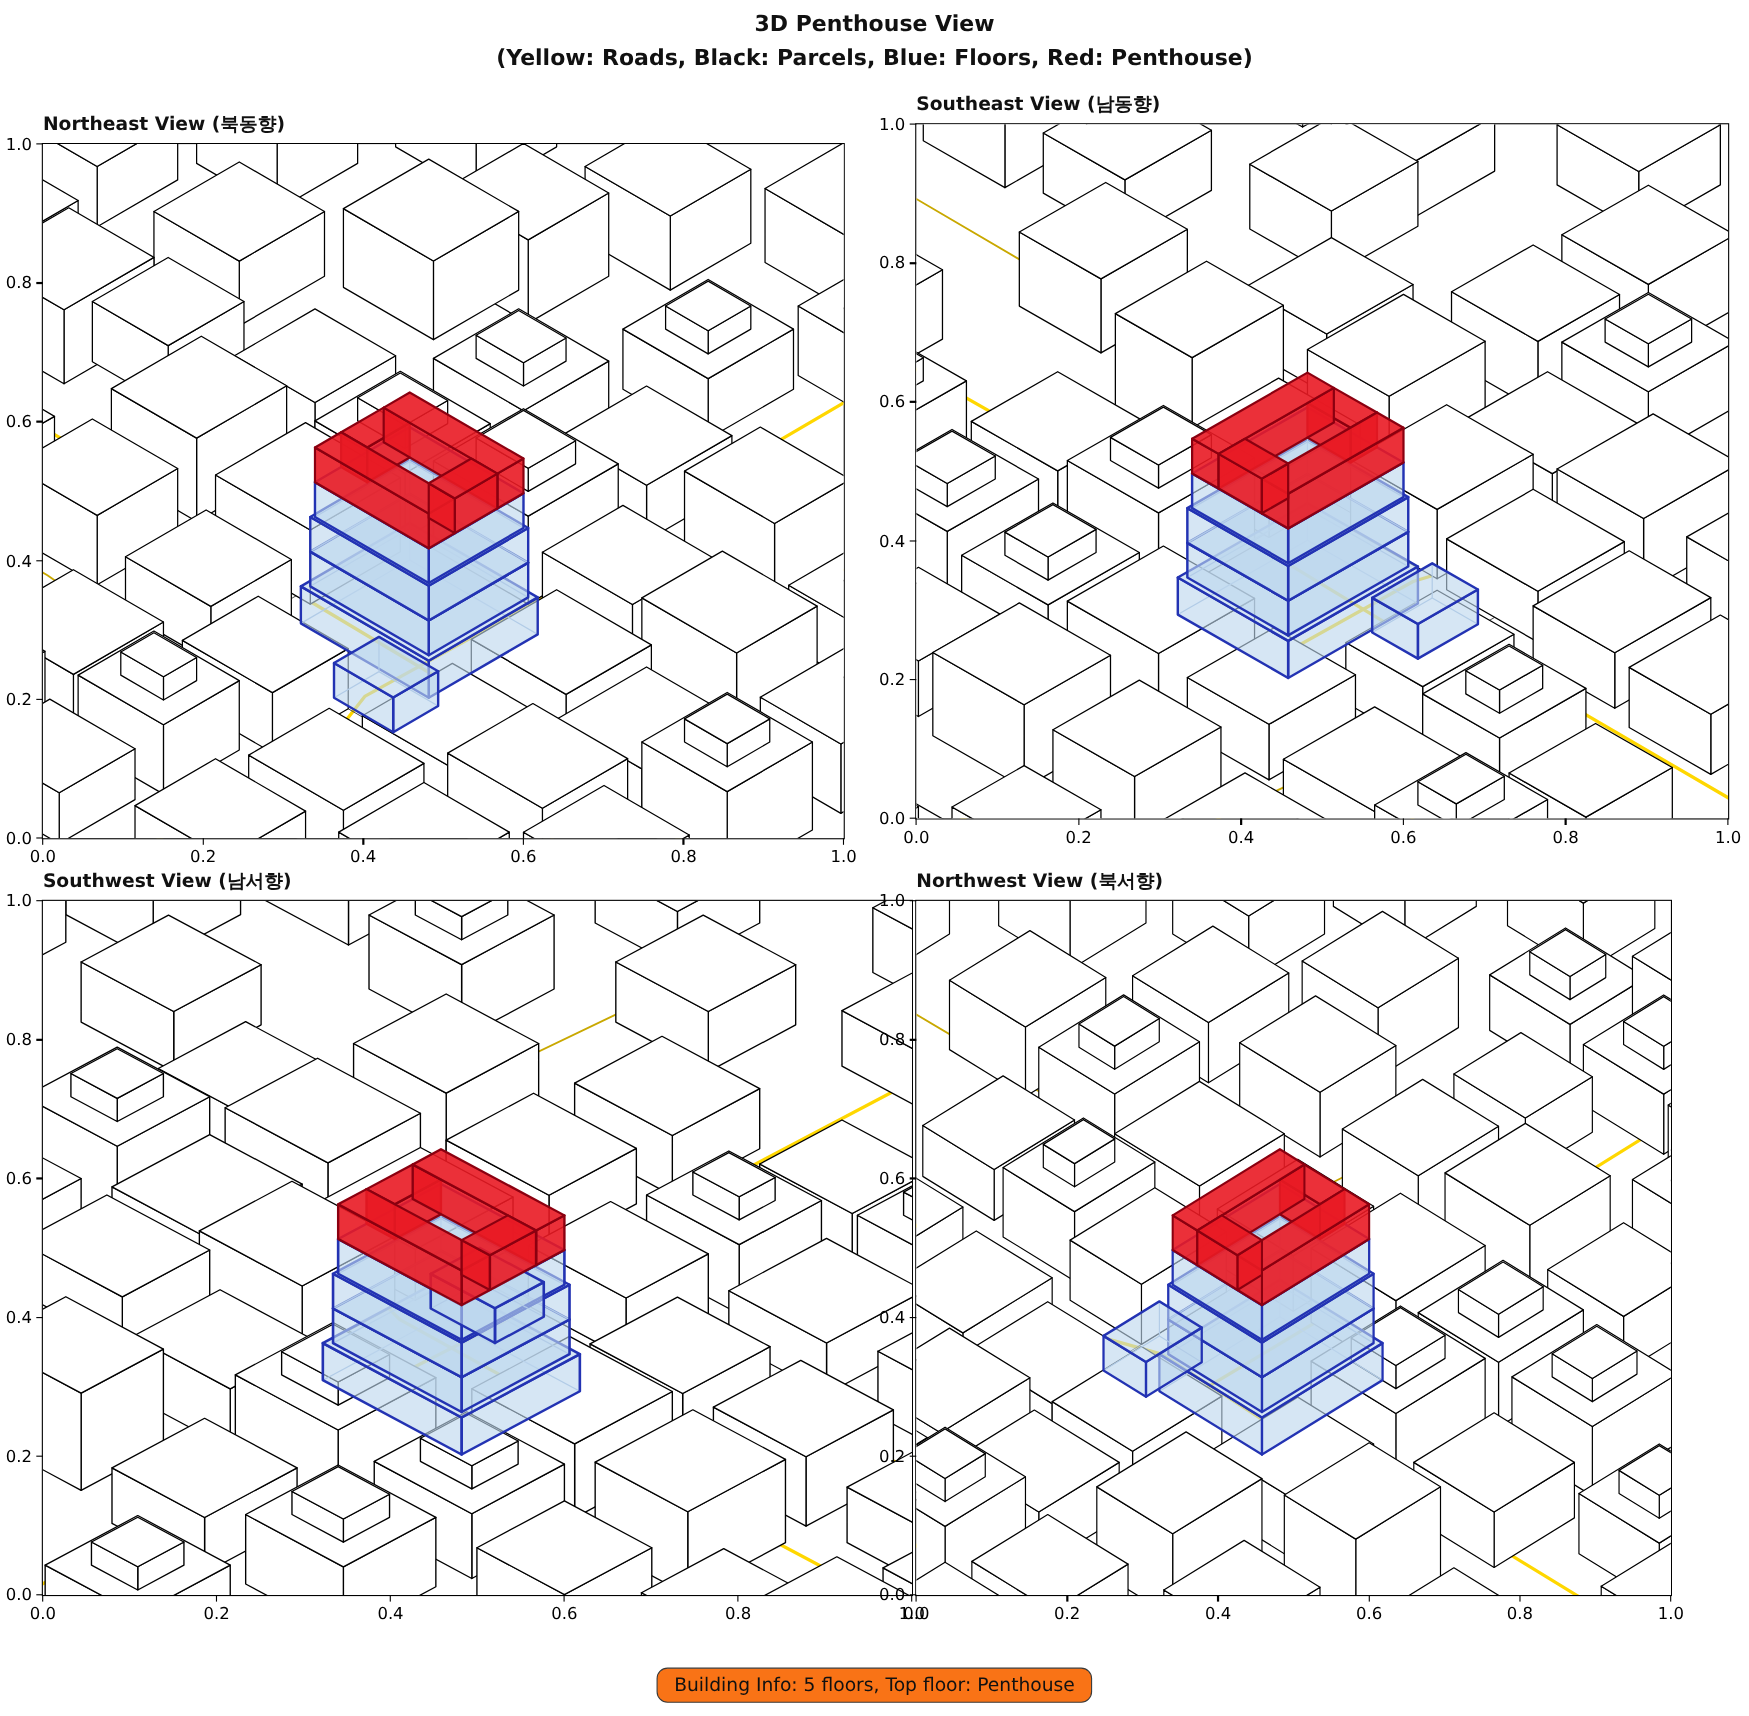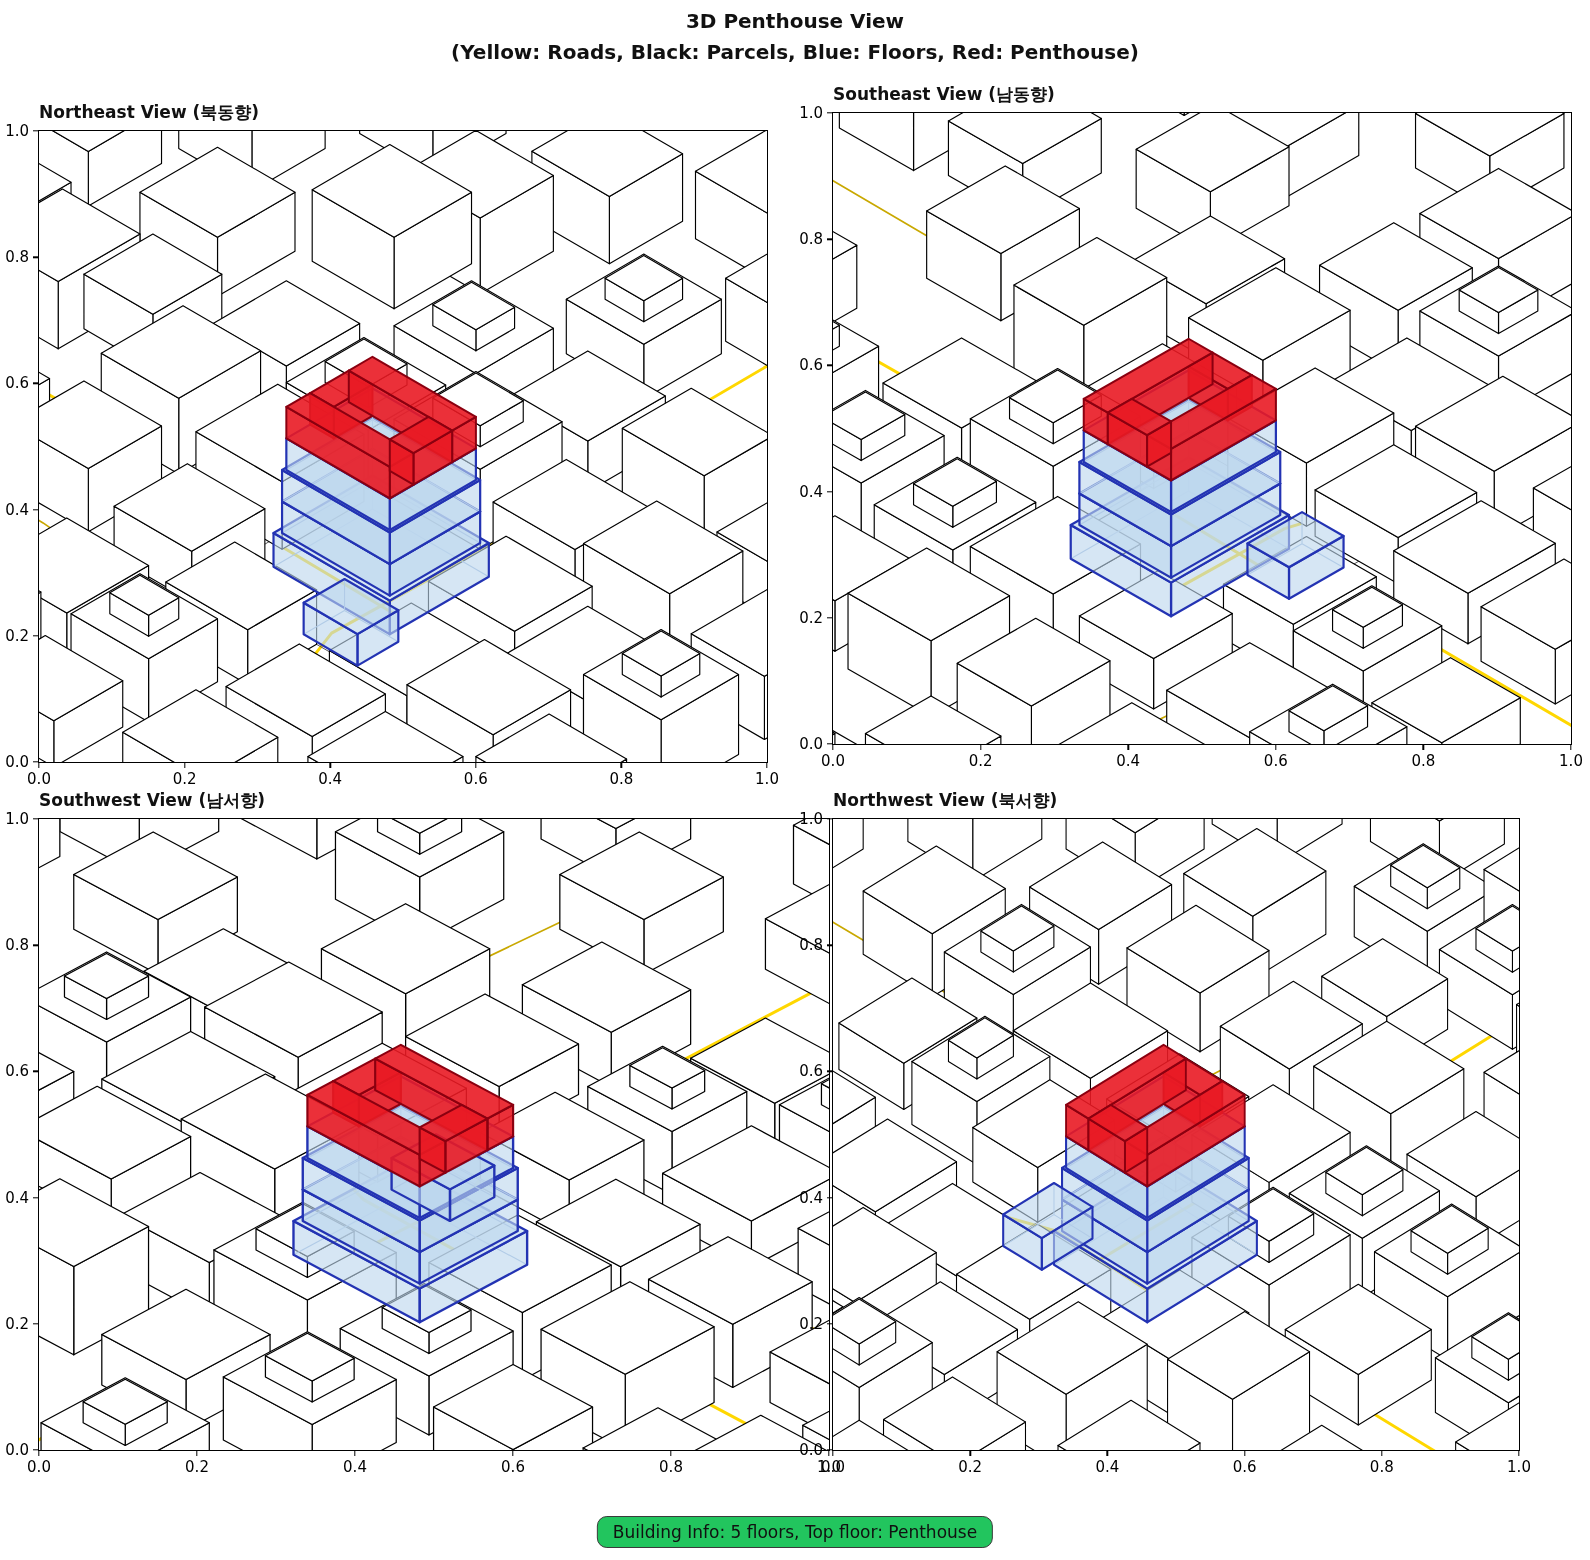--- a/index.html
+++ b/index.html
@@ -30,21 +30,21 @@
     font-size:15px;color:#000;white-space:nowrap;
   }
   .xtick-mark{
     position:absolute;top:100%;width:1.4px;height:6px;background:#000;transform:translateX(-50%);
   }
   .ytick-mark{
     position:absolute;right:100%;width:6px;height:1.4px;background:#000;transform:translateY(-50%);
   }
   .info-badge{
     position:absolute;left:50%;top:1516px;transform:translateX(-50%);
-    background:#22c55e;border:1.5px solid #3a3a3a;border-radius:10px;
+    background:#f97316;border:1.5px solid #3a3a3a;border-radius:10px;
     padding:5px 15px;font-size:17px;color:#111;white-space:nowrap;
   }
 </style>
 </head>
 <body>
 
 <div class="figure">
 
   <div class="suptitle">
     <span>3D Penthouse View</span>

